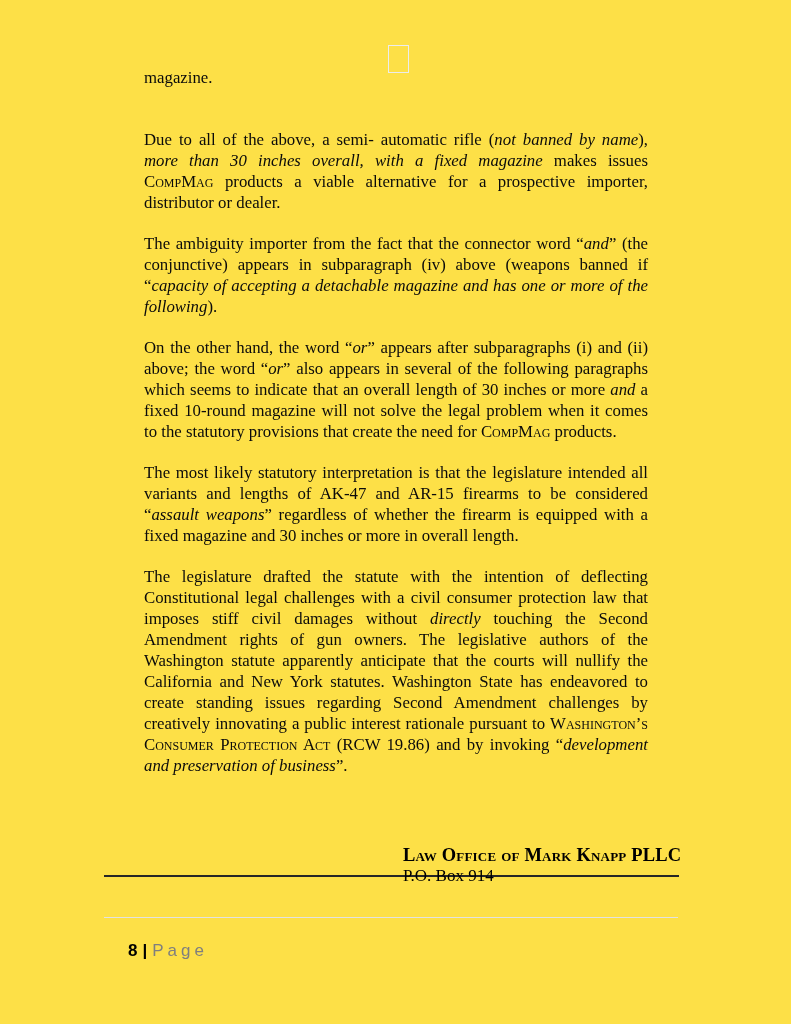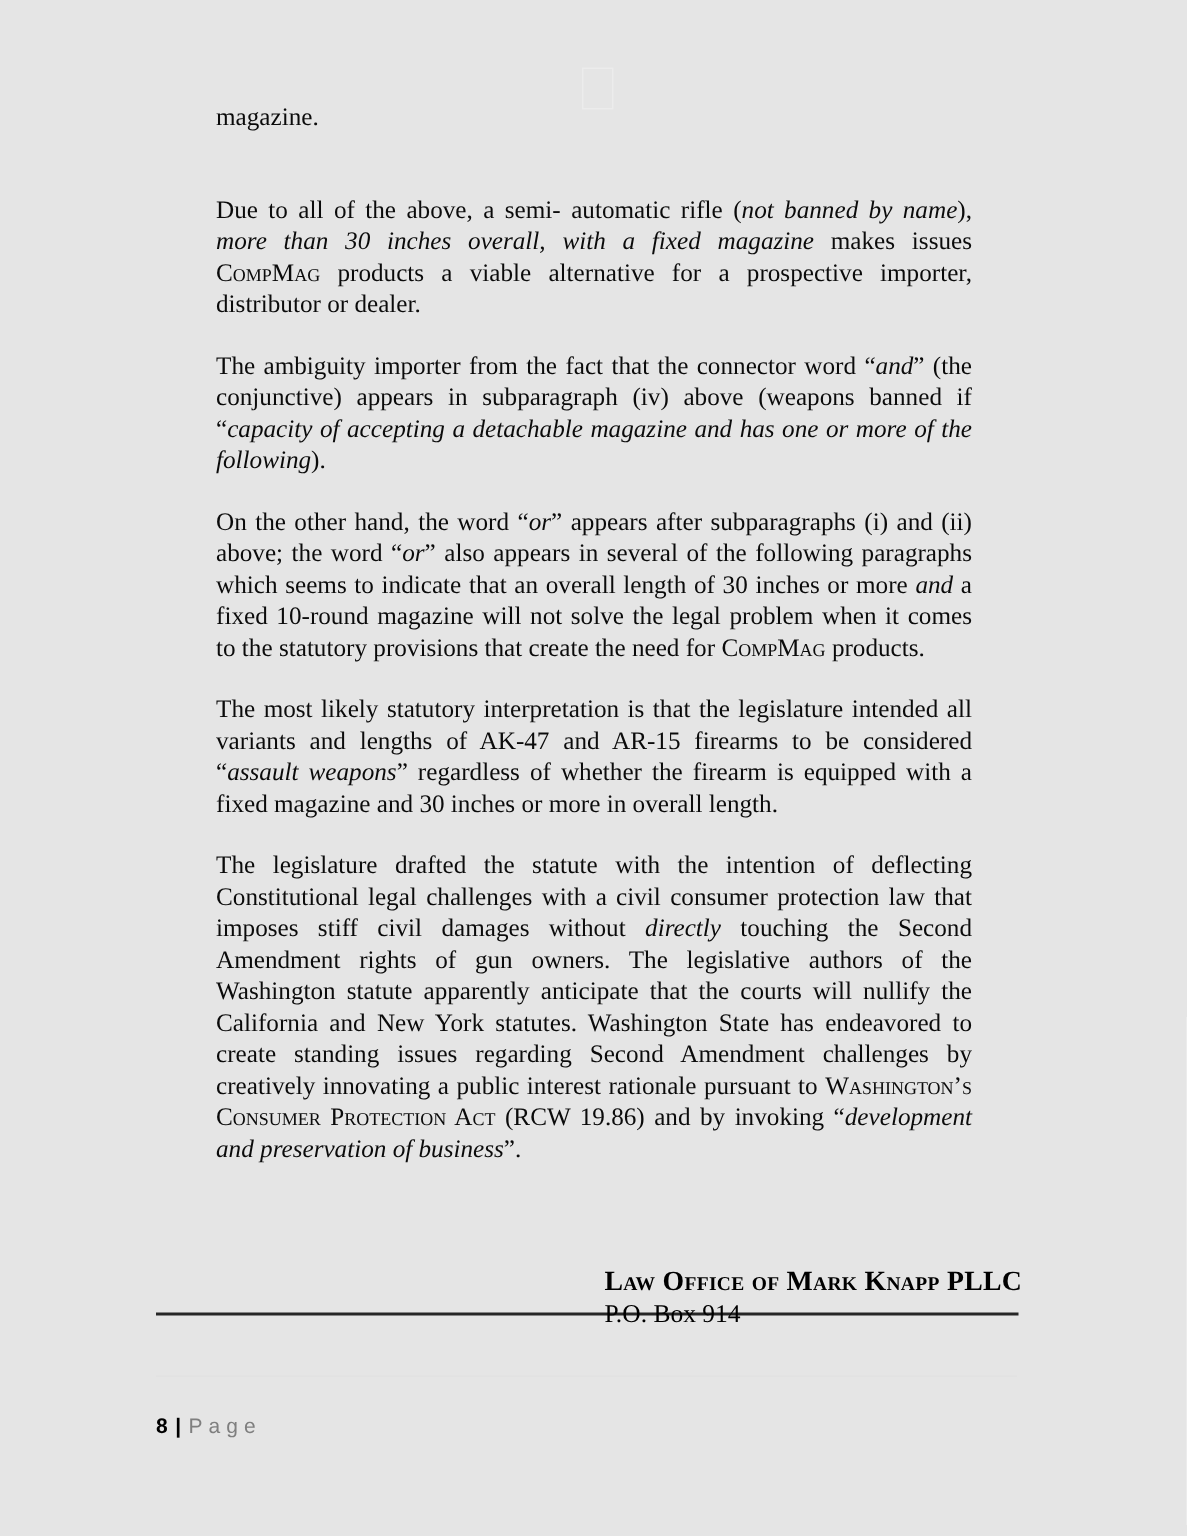--- a/index.html
+++ b/index.html
@@ -3,21 +3,21 @@
 <meta charset="utf-8">
 <style>
   html, body { margin: 0; padding: 0; }
   body {
     width: 791px; height: 1024px;
     background: #ffffff;
     position: relative;
     overflow: hidden;
     font-family: "Liberation Serif", serif;
   }
-  .page { position: absolute; inset: 0; background: #e5e5e5; }
+  .page { position: absolute; inset: 0; background: #fde047; }
 
   
   .placeholder-box {
     position: absolute;
     left: 388px; top: 45px;
     width: 19px; height: 26px;
     border: 1px solid #ececec;
   }
 
   
@@ -55,23 +55,23 @@
     font-variant: small-caps;
     font-size: 18.5px;
     line-height: 19px;
     letter-spacing: 0.2px;
     white-space: nowrap;
   }
 
   
   .page-number {
     position: absolute;
-    left: 104px; top: 943px;
+    left: 128px; top: 943px;
     font-family: "Liberation Sans", sans-serif;
-    font-size: 14px;
+    font-size: 17px;
     line-height: 15px;
     color: #000;
     white-space: nowrap;
   }
   .page-number .num { font-weight: bold; }
   .page-number .sep { font-weight: bold; margin: 0 5px 0 5px; }
   .page-number .word { color: #7f7f7f; letter-spacing: 4px; }
 </style>
 </head>
 <body>

